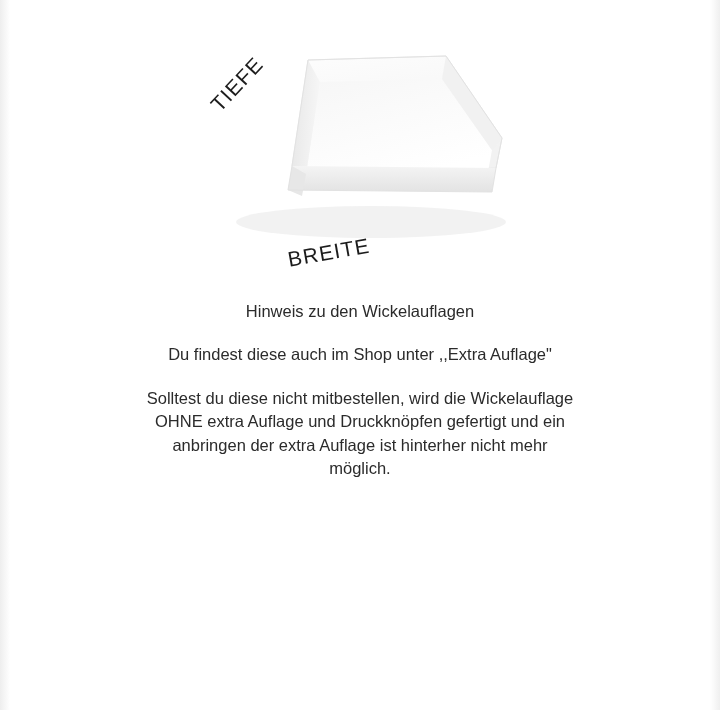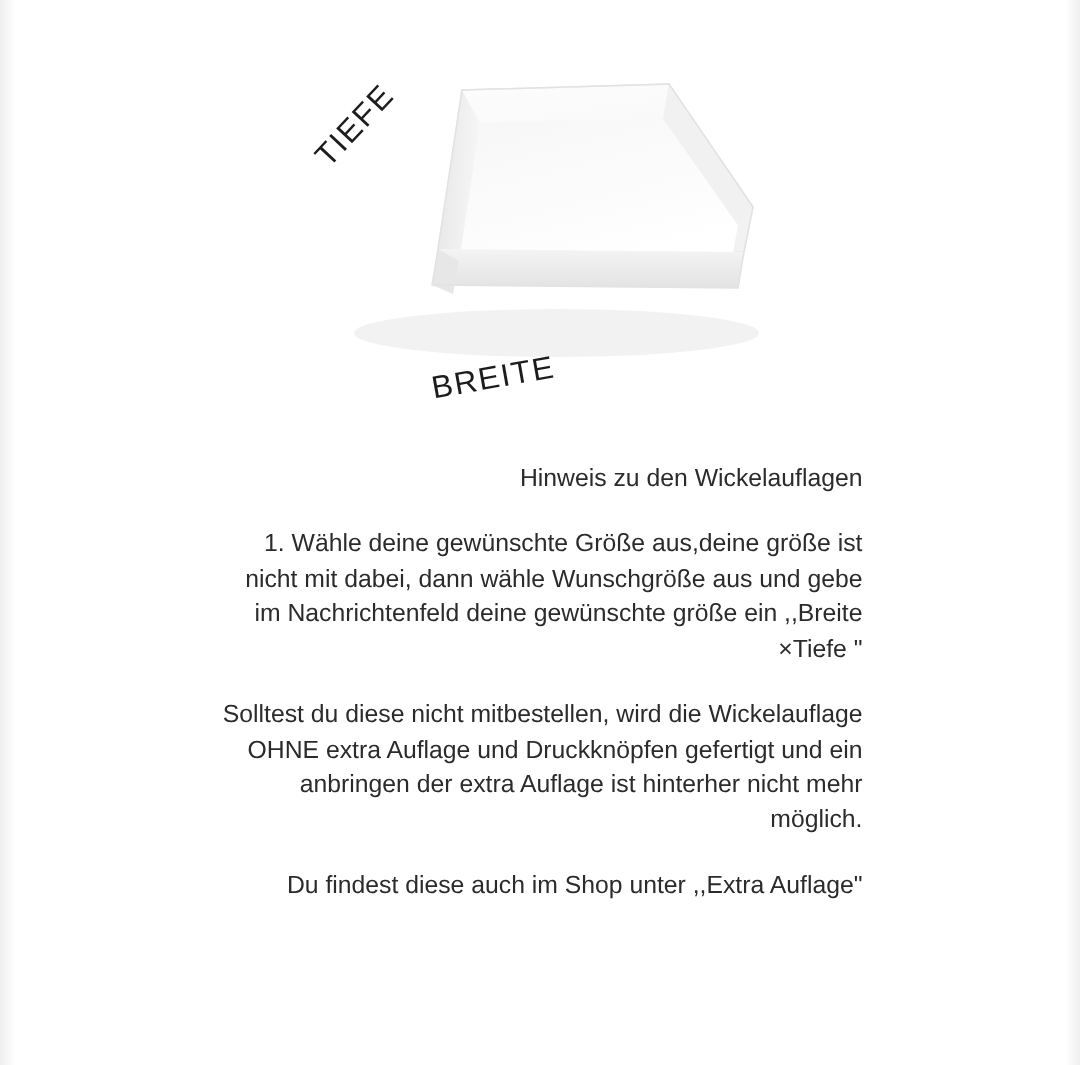--- a/index.html
+++ b/index.html
@@ -79,23 +79,22 @@
     position: absolute;
     left: 0;
     top: 300px;
     width: 720px;
     text-align: center;
     color: #2b2b2b;
     font-size: 16.5px;
     line-height: 1.42;
   }
   .para {
-    margin: 8px auto;
+    margin: 0 auto;
     width: 430px;
-    text-align: right;
   }
   .para + .para {
     margin-top: 20px;
   }
   .heading {
     margin-bottom: 0;
   }
 </style>
 </head>
 <body>
@@ -144,18 +143,17 @@
         <path d="M112,14 L250,10 L306,92 L300,122 L296,146 L92,144 L96,120 Z" fill="none" stroke="#e2e2e2" stroke-width="1"></path>
       </svg>
     </div>
 
     <div class="label label-tiefe">TIEFE</div>
     <div class="label label-breite">BREITE</div>
   </div>
 
   <div class="text-block">
     <div class="para heading">Hinweis zu den Wickelauflagen</div>
-    <div class="para">1. Wähle deine gewünschte Größe aus,deine größe ist nicht mit dabei, dann wähle Wunschgröße aus und gebe im Nachrichtenfeld deine gewünschte größe ein ,,Breite ×Tiefe "</div>
+    <div class="para">Du findest diese auch im Shop unter ,,Extra Auflage"</div>
     <div class="para">Solltest du diese nicht mitbestellen, wird die Wickelauflage OHNE extra Auflage und Druckknöpfen gefertigt und ein anbringen der extra Auflage ist hinterher nicht mehr möglich.</div>
-    <div class="para">Du findest diese auch im Shop unter ,,Extra Auflage"</div>
   </div>
 
 </div>
 
 </body></html>

